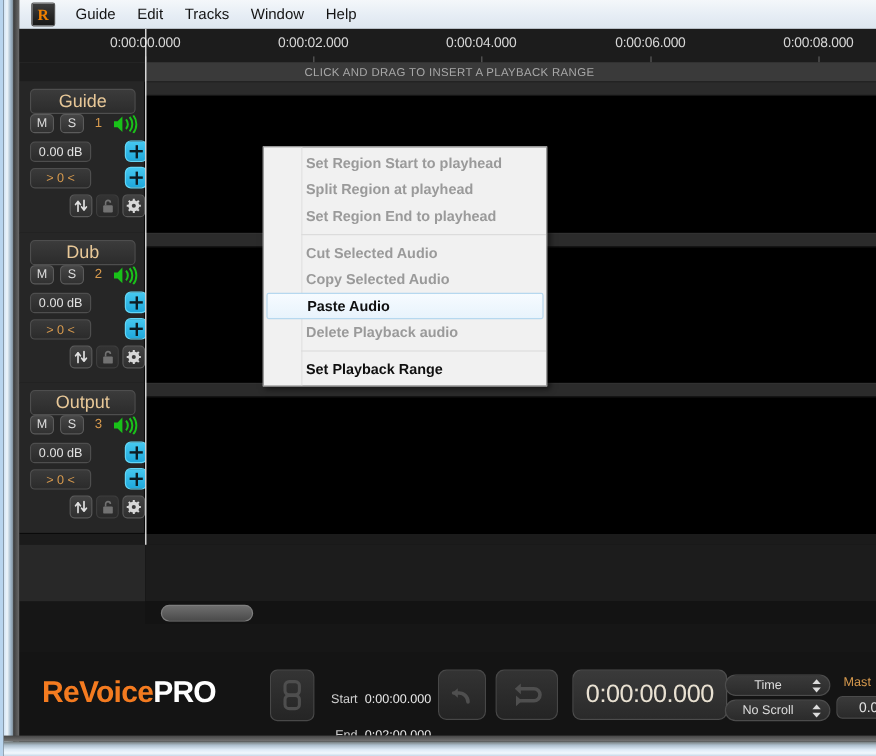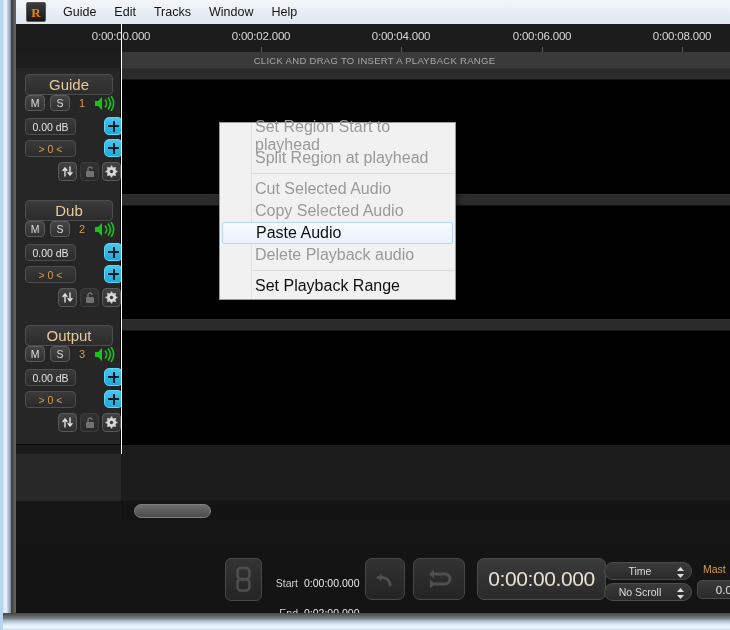--- a/index.html
+++ b/index.html
@@ -341,24 +341,25 @@
     width: 31px; height: 100%;
     background: #f1f1f1;
     border-right: 1px solid #e2e2e2;
   }
   .ctx-item {
     position: relative;
     height: 22px;
     display: flex;
     align-items: center;
     padding-left: 35px;
-    font-size: 16px;
+    font-size: 12px;
     color: #9a9a9a;
     z-index: 2;
     box-sizing: border-box;
+    font-weight: bold;
   }
   .ctx-item.enabled { color: #101010; }
   .ctx-item.selected {
     background: linear-gradient(to bottom, #f6fbff, #e8f3fc);
     border: 1px solid #b6d8ef;
     border-radius: 2px;
     margin: 0 2px;
     padding-left: 33px;
     height: 22px;
   }
@@ -702,32 +703,36 @@
         <div class="hscroll-thumb"></div>
       </div>
     </div>
 
     <div class="playhead" style="left:105px; height:430px;"></div>
 
     <div class="ctxmenu">
       <div class="ctx-gutter"></div>
       <div class="ctx-item">Set Region Start to playhead</div>
       <div class="ctx-item">Split Region at playhead</div>
+      <div class="ctx-item">Set Region End to playhead</div>
       <div class="ctx-sep"></div>
       <div class="ctx-item">Cut Selected Audio</div>
       <div class="ctx-item">Copy Selected Audio</div>
       <div class="ctx-item enabled selected">Paste Audio</div>
       <div class="ctx-item">Delete Playback audio</div>
       <div class="ctx-sep"></div>
       <div class="ctx-item enabled">Set Playback Range</div>
     </div>
 
   </div>
 
   <div class="transport">
+    <div class="logo">
+      <span class="a">ReVoice</span><span class="b">PRO</span>
+    </div>
 
     <div class="link-btn">
       <svg width="17" height="27" viewBox="0 0 17 27">
         <rect x="2.5" y="2" width="12" height="11" rx="3.5" fill="none" stroke="#4e4e4e" stroke-width="2.6"></rect>
         <rect x="2.5" y="13.5" width="12" height="11" rx="3.5" fill="none" stroke="#4e4e4e" stroke-width="2.6"></rect>
       </svg>
     </div>
 
     <div class="se-block">
       <div>

